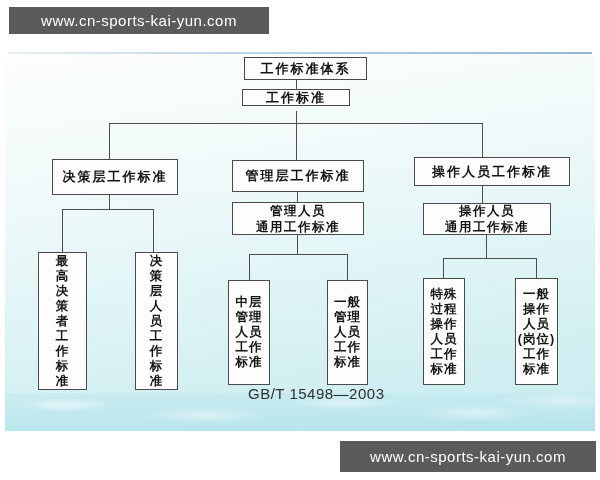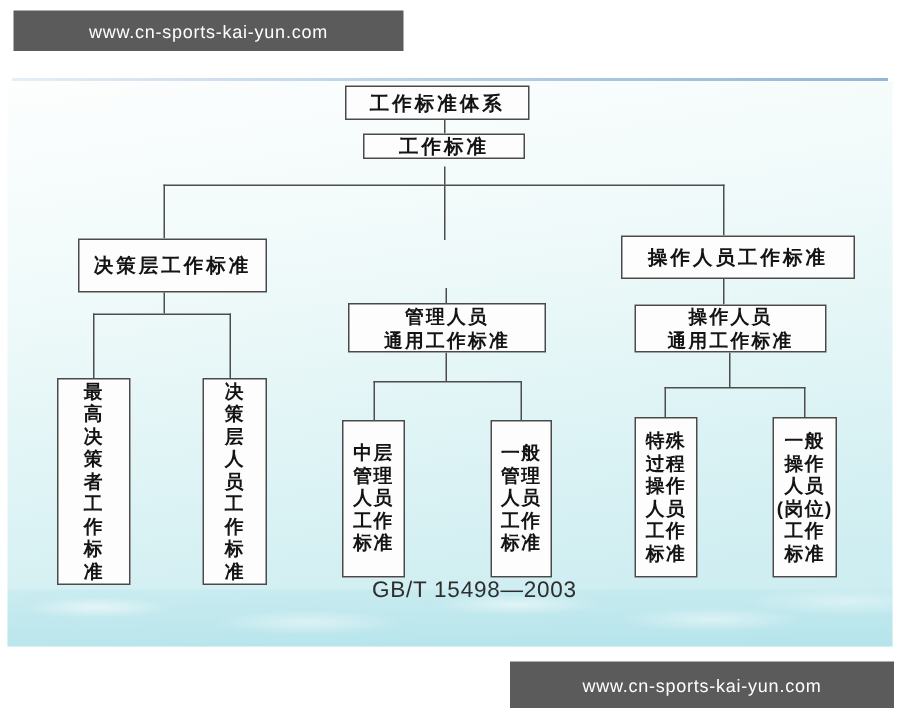--- a/index.html
+++ b/index.html
@@ -3,21 +3,21 @@
 <meta charset="utf-8">
 <style>
   html,body{margin:0;padding:0;background:#fff;}
   .stage{
     position:relative;width:600px;height:480px;background:#ffffff;overflow:hidden;
     font-family:"Liberation Sans","DejaVu Sans",sans-serif;
   }
   .wm{
     position:absolute;background:#5b5b5b;color:#ffffff;
     display:flex;align-items:center;justify-content:center;
-    font-size:12px;letter-spacing:.5px;
+    font-size:15px;letter-spacing:.5px;
   }
   .wm-top{left:9px;top:7px;width:260px;height:27px;}
   .wm-bottom{left:340px;top:441px;width:256px;height:31px;}
   .topline{
     position:absolute;left:8px;top:52px;width:584px;height:2px;
     background:linear-gradient(to right,#e7eef5 0%,#b9d2e6 45%,#93b7d8 100%);
   }
   .content{
     position:absolute;left:5px;top:54px;width:590px;height:377px;
     background:linear-gradient(172deg,#fdfefe 0%,#f1fafa 30%,#e2f5f6 55%,#d2eff2 80%,#c9ecf0 100%);
@@ -74,29 +74,32 @@
   <i class="ln" style="left:297px;top:235px;width:1px;height:19px"></i>
   <i class="ln" style="left:249px;top:254px;width:99px;height:1px"></i>
   <i class="ln" style="left:249px;top:254px;width:1px;height:26px"></i>
   <i class="ln" style="left:347px;top:254px;width:1px;height:26px"></i>
   <i class="ln" style="left:482px;top:186px;width:1px;height:17px"></i>
   <i class="ln" style="left:486px;top:235px;width:1px;height:23px"></i>
   <i class="ln" style="left:443px;top:258px;width:94px;height:1px"></i>
   <i class="ln" style="left:443px;top:258px;width:1px;height:20px"></i>
   <i class="ln" style="left:536px;top:258px;width:1px;height:20px"></i>
 
-  <div class="node h1" style="left:230px;top:57px;width:123px;height:23px">
+  <div class="node h1" style="left:244px;top:57px;width:123px;height:23px">
       <span>工作标准体系</span>
     </div>
   <div class="node h1" style="left:242px;top:89px;width:108px;height:17px">
       <span>工作标准</span>
     </div>
 
   <div class="node h1" style="left:52px;top:159px;width:126px;height:36px">
       <span>决策层工作标准</span>
+    </div>
+  <div class="node h1" style="left:232px;top:160px;width:132px;height:32px">
+      <span>管理层工作标准</span>
     </div>
   <div class="node h1" style="left:414px;top:157px;width:156px;height:29px">
       <span>操作人员工作标准</span>
     </div>
 
   <div class="node multi" style="left:232px;top:202px;width:132px;height:33px"><span>管理人员
 通用工作标准</span></div>
   <div class="node multi" style="left:423px;top:203px;width:128px;height:32px"><span>操作人员
 通用工作标准</span></div>
 

